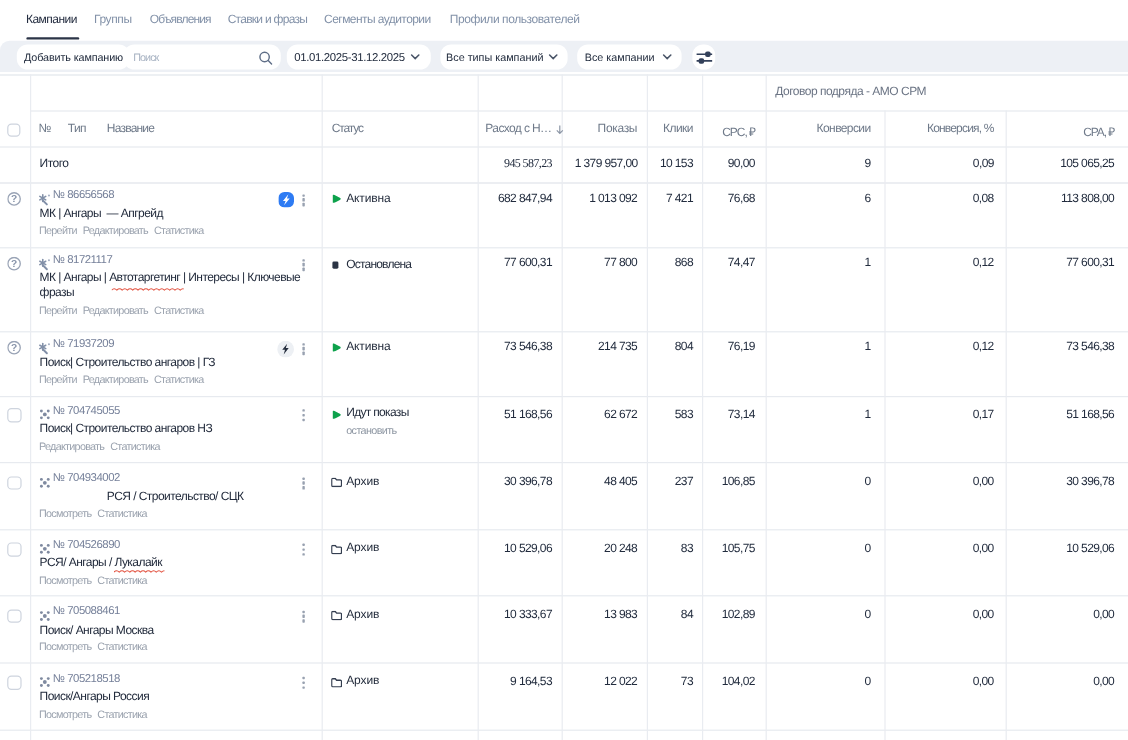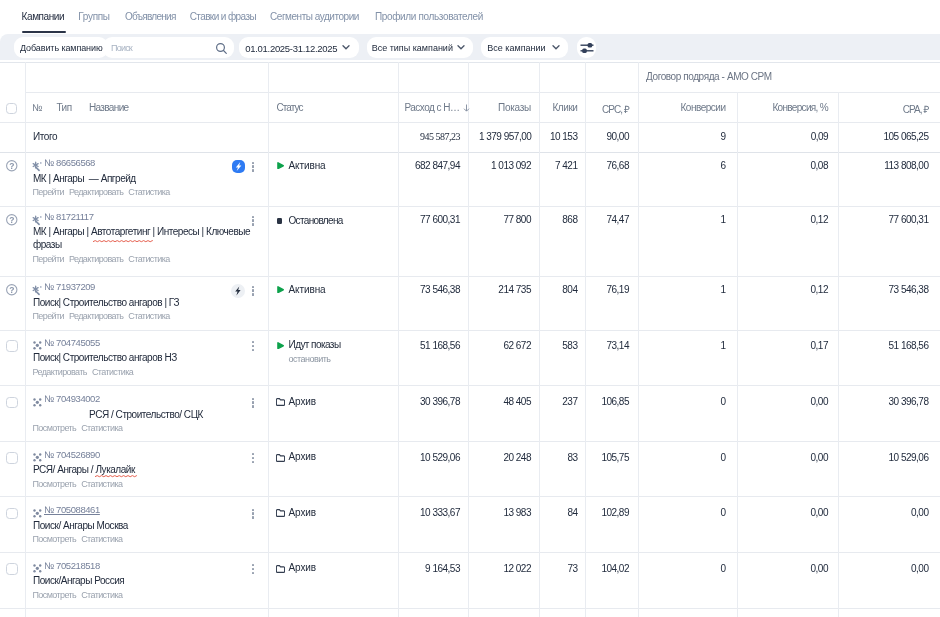--- a/index.html
+++ b/index.html
@@ -326,21 +326,21 @@
 <div class="cbox" style="left:6px; top:507.8px;"></div>
 <svg class="abs" style="left:32.5px; top:508.5px;" width="9" height="9" viewBox="0 0 9 9">
     <g fill="#7f8aa0">
       <circle cx="1.5" cy="1.5" r="1.2"></circle>
       <circle cx="7.2" cy="1.5" r="1.2"></circle>
       <circle cx="4.35" cy="4.35" r="1.6"></circle>
       <circle cx="1.5" cy="7.2" r="1.2"></circle>
       <circle cx="7.2" cy="7.2" r="1.2"></circle>
     </g>
   </svg>
-<div class="camp-no" style="left:44px; top:504.3px;text-decoration:underline;">№ 705088461</div>
+<div class="camp-no" style="left:44px; top:504.3px;">№ 705088461</div>
 <div class="camp-name" style="left:33px; top:518.5px;">Поиск/ Ангары Москва</div>
 <div class="links" style="left:32.5px; top:534.3px;"><span>Посмотреть</span><span>Статистика</span></div>
 <div class="dots3" style="left:251.8px; top:508.5px;">
     <i></i>
     <i></i>
     <i></i>
   </div>
 <svg class="abs" style="left:275.5px; top:509px;" width="9" height="8" viewBox="0 0 9 8">
     <path d="M1.3 0.6 H3.4 L4.5 1.9 H7.7 A0.9 0.9 0 0 1 8.6 2.8 V6.5 A0.9 0.9 0 0 1 7.7 7.4 H1.3 A0.9 0.9 0 0 1 0.4 6.5 V1.5 A0.9 0.9 0 0 1 1.3 0.6 Z" fill="none" stroke="#333d4f" stroke-width="1.1"></path>
   </svg>

